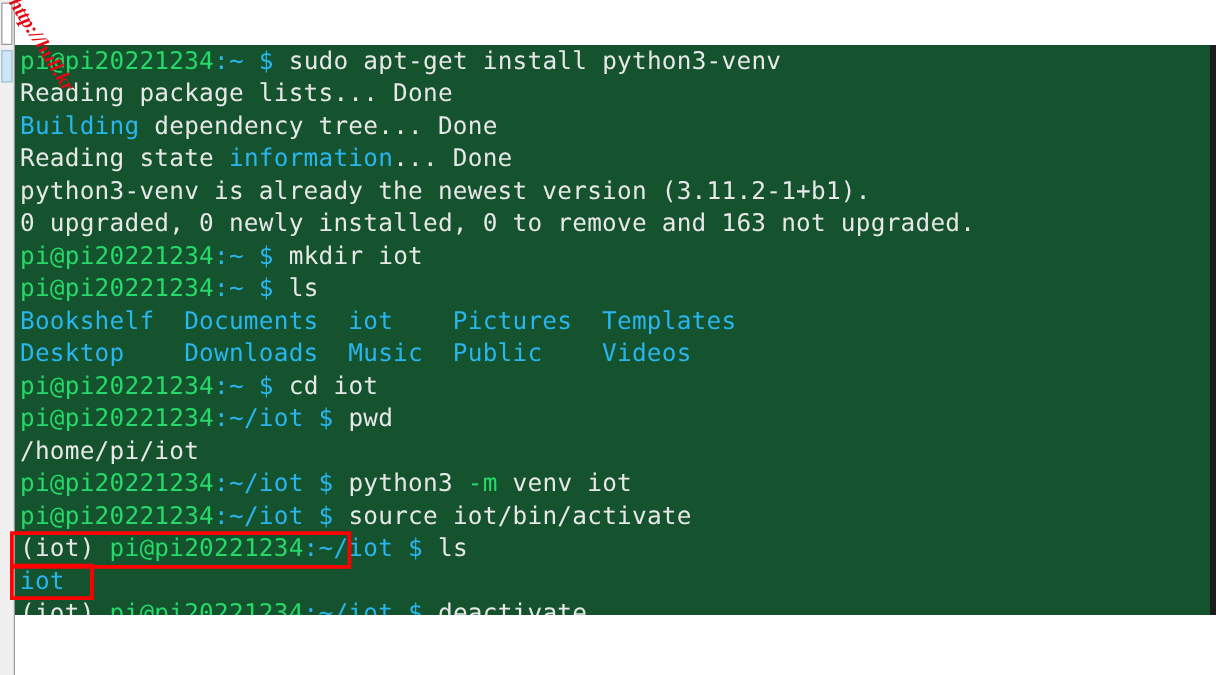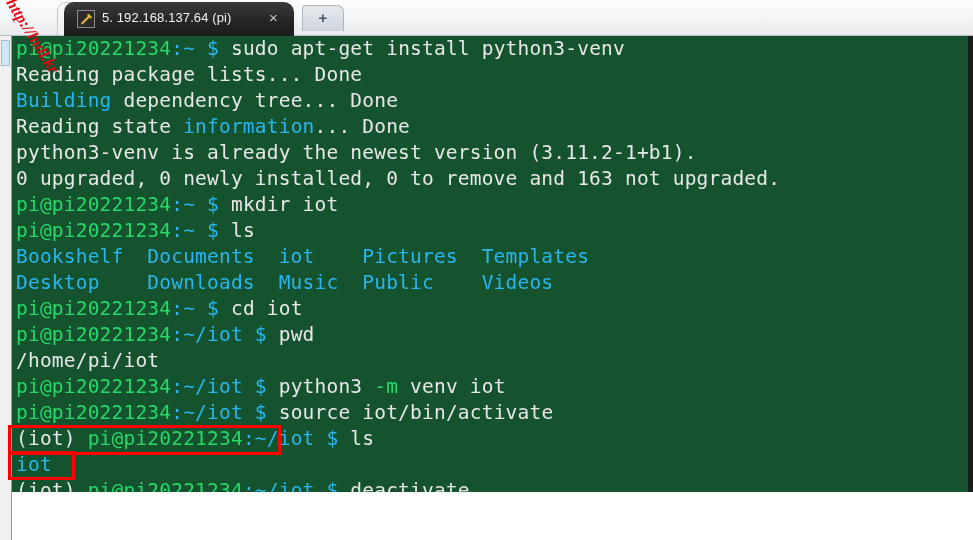--- a/index.html
+++ b/index.html
@@ -201,45 +201,20 @@
 </head>
 <body>
 
 <div id="app">
 
   <div class="rail">
     <div class="rail-box"></div>
     <div class="rail-strip"></div>
   </div>
 
-  <div class="tabbar">
-
-    <div class="home-tab">
-      <svg class="home-icon" viewBox="0 0 24 22">
-        <polygon points="12,1 23,10 19,10 19,21 5,21 5,10 1,10" fill="#c94b28" stroke="#8d3419" stroke-width="1"></polygon>
-        <rect x="7" y="12" width="4" height="4" fill="#f4f4f4"></rect>
-        <rect x="13" y="12" width="4" height="9" fill="#f4f4f4"></rect>
-        <rect x="10" y="4" width="3" height="4" fill="#e8e8e8"></rect>
-      </svg>
-    </div>
-
-    <div class="tab">
-      <div class="tab-icon">
-        <svg class="wrench" viewBox="0 0 14 14">
-          <path d="M9.5 1.2 L12.8 4.5 L11.4 5.9 L10.2 4.7 L4.2 10.7 L2.6 12.3 L1.2 10.9 L2.8 9.3 L8.8 3.3 L7.6 2.1 Z" fill="#f2c13c" stroke="#b8902a" stroke-width="0.6"></path>
-        </svg>
-      </div>
-      <div class="tab-title">5. 192.168.137.64 (pi)</div>
-      <div class="tab-close">×</div>
-    </div>
-
-    <div class="newtab">
-      <div class="plus-glyph">+</div>
-    </div>
-  </div>
 
   <div class="term">
     <div class="lines" id="terminal-lines"><div class="line"><span class="c-green">pi@pi20221234</span><span class="c-cyan">:~</span><span class="c-white"> </span><span class="c-cyan">$</span><span class="c-white"> sudo apt-get install python3-venv</span></div><div class="line"><span class="c-white">Reading package lists... Done</span></div><div class="line"><span class="c-cyan">Building</span><span class="c-white"> dependency tree... Done</span></div><div class="line"><span class="c-white">Reading state </span><span class="c-cyan">information</span><span class="c-white">... Done</span></div><div class="line"><span class="c-white">python3-venv is already the newest version (3.11.2-1+b1).</span></div><div class="line"><span class="c-white">0 upgraded, 0 newly installed, 0 to remove and 163 not upgraded.</span></div><div class="line"><span class="c-green">pi@pi20221234</span><span class="c-cyan">:~</span><span class="c-white"> </span><span class="c-cyan">$</span><span class="c-white"> mkdir iot</span></div><div class="line"><span class="c-green">pi@pi20221234</span><span class="c-cyan">:~</span><span class="c-white"> </span><span class="c-cyan">$</span><span class="c-white"> ls</span></div><div class="line"><span class="c-cyan">Bookshelf  Documents  iot    Pictures  Templates</span></div><div class="line"><span class="c-cyan">Desktop    Downloads  Music  Public    Videos</span></div><div class="line"><span class="c-green">pi@pi20221234</span><span class="c-cyan">:~</span><span class="c-white"> </span><span class="c-cyan">$</span><span class="c-white"> cd iot</span></div><div class="line"><span class="c-green">pi@pi20221234</span><span class="c-cyan">:~/iot</span><span class="c-white"> </span><span class="c-cyan">$</span><span class="c-white"> pwd</span></div><div class="line"><span class="c-white">/home/pi/iot</span></div><div class="line"><span class="c-green">pi@pi20221234</span><span class="c-cyan">:~/iot</span><span class="c-white"> </span><span class="c-cyan">$</span><span class="c-white"> python3 </span><span class="c-green">-m</span><span class="c-white"> venv iot</span></div><div class="line"><span class="c-green">pi@pi20221234</span><span class="c-cyan">:~/iot</span><span class="c-white"> </span><span class="c-cyan">$</span><span class="c-white"> source iot/bin/activate</span></div><div class="line"><span class="c-white">(iot) </span><span class="c-green">pi@pi20221234</span><span class="c-cyan">:~/iot</span><span class="c-white"> </span><span class="c-cyan">$</span><span class="c-white"> ls</span></div><div class="line"><span class="c-cyan">iot</span></div><div class="line"><span class="c-white">(iot) </span><span class="c-green">pi@pi20221234</span><span class="c-cyan">:~/iot</span><span class="c-white"> </span><span class="c-cyan">$</span><span class="c-white"> deactivate</span></div><div class="line"><span class="c-green">pi@pi20221234</span><span class="c-cyan">:~/iot</span><span class="c-white"> </span><span class="c-cyan">$</span><span class="c-white"> </span><span class="cursor"></span></div></div>
     <div class="term-scroll"></div>
   </div>
 
   <div class="anno-box" id="anno-1"></div>
   <div class="anno-box" id="anno-2"></div>
 
   <div class="watermark">http://hull.kr</div>

